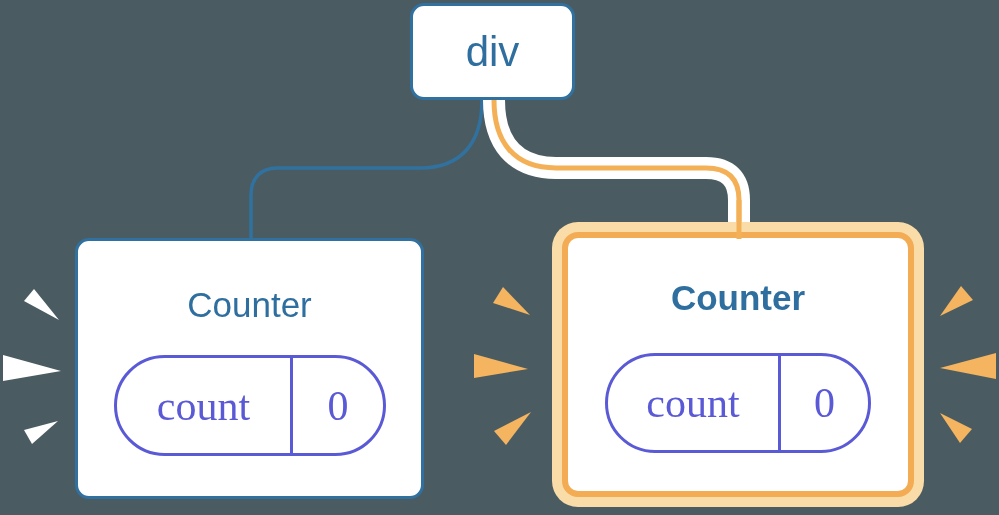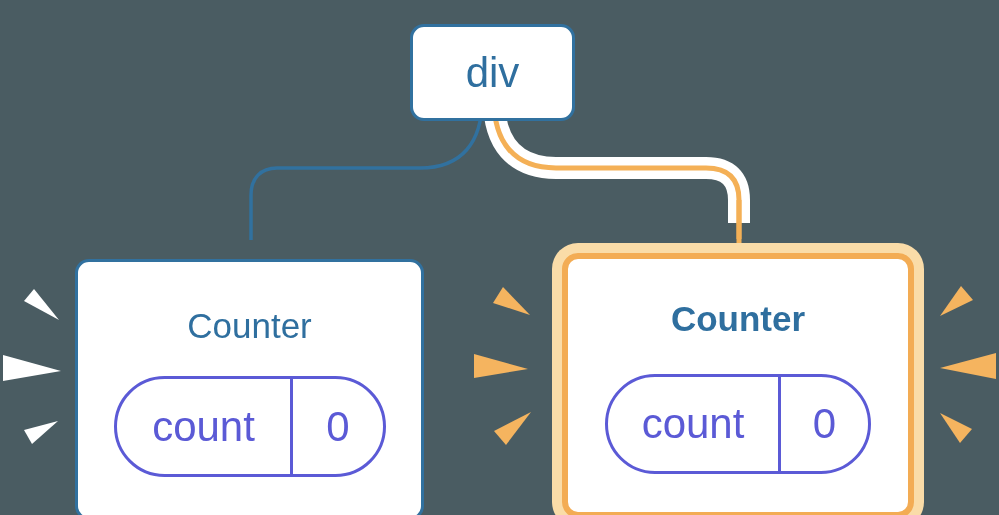--- a/index.html
+++ b/index.html
@@ -1,37 +1,37 @@
 <!DOCTYPE html>
 <html><head>
 <meta charset="utf-8">
 <style>
   html,body{margin:0;padding:0;background:#4A5C62;}
   #stage{position:relative;width:999px;height:515px;background:#4A5C62;overflow:hidden;
          font-family:"Liberation Sans",sans-serif;}
   svg{position:absolute;left:0;top:0;}
-  .node{position:absolute;box-sizing:border-box;background:#fff;margin-top:21px;}
+  .node{position:absolute;box-sizing:border-box;background:#fff;}
   #div-box{left:410px;top:3px;width:165px;height:97px;border:3px solid #31719F;border-radius:14px;
            display:flex;align-items:center;justify-content:center;}
   #div-box .lbl{font-size:42px;font-weight:500;color:#2F6F9F;}
   #card-left{left:75px;top:238px;width:349px;height:261px;border:3px solid #31719F;border-radius:14px;}
   #card-right{left:562px;top:232px;width:352px;height:265px;border:6px solid #F3AC54;border-radius:16px;
               box-shadow:0 0 0 10px #FADCA8;}
   .card-title{position:absolute;left:0;width:100%;text-align:center;color:#2F6F9F;
               font-size:35px;line-height:43px;}
   #card-left .card-title{top:42px;font-weight:400;}
   #card-right .card-title{top:38px;font-weight:700;}
   .pill{position:absolute;box-sizing:border-box;border:3px solid #5B5AD6;border-radius:52px;}
   #card-left .pill{left:36px;top:114px;width:272px;height:101px;}
   #card-right .pill{left:37px;top:115px;width:266px;height:100px;}
   .pill .divider{position:absolute;top:0;bottom:0;width:3px;background:#5B5AD6;}
   #card-left .divider{left:173px;}
   #card-right .divider{left:170px;}
   .pill .key,.pill .val{position:absolute;top:0;height:100%;display:flex;align-items:center;
-        justify-content:center;color:#5B5AD6;font-size:42px;font-weight:500;}
+        justify-content:center;color:#5B5AD6;font-size:42px;font-weight:500;font-family:Liberation Serif, serif;}
   #card-left .key{left:0;width:173px;} #card-left .val{left:176px;right:0;}
   #card-right .key{left:0;width:170px;} #card-right .val{left:173px;right:0;}
   #stub{left:724px;top:195px;}
 </style>
 </head>
 <body>
 
 <div id="stage">
 
   <svg width="999" height="515" viewBox="0 0 999 515">

